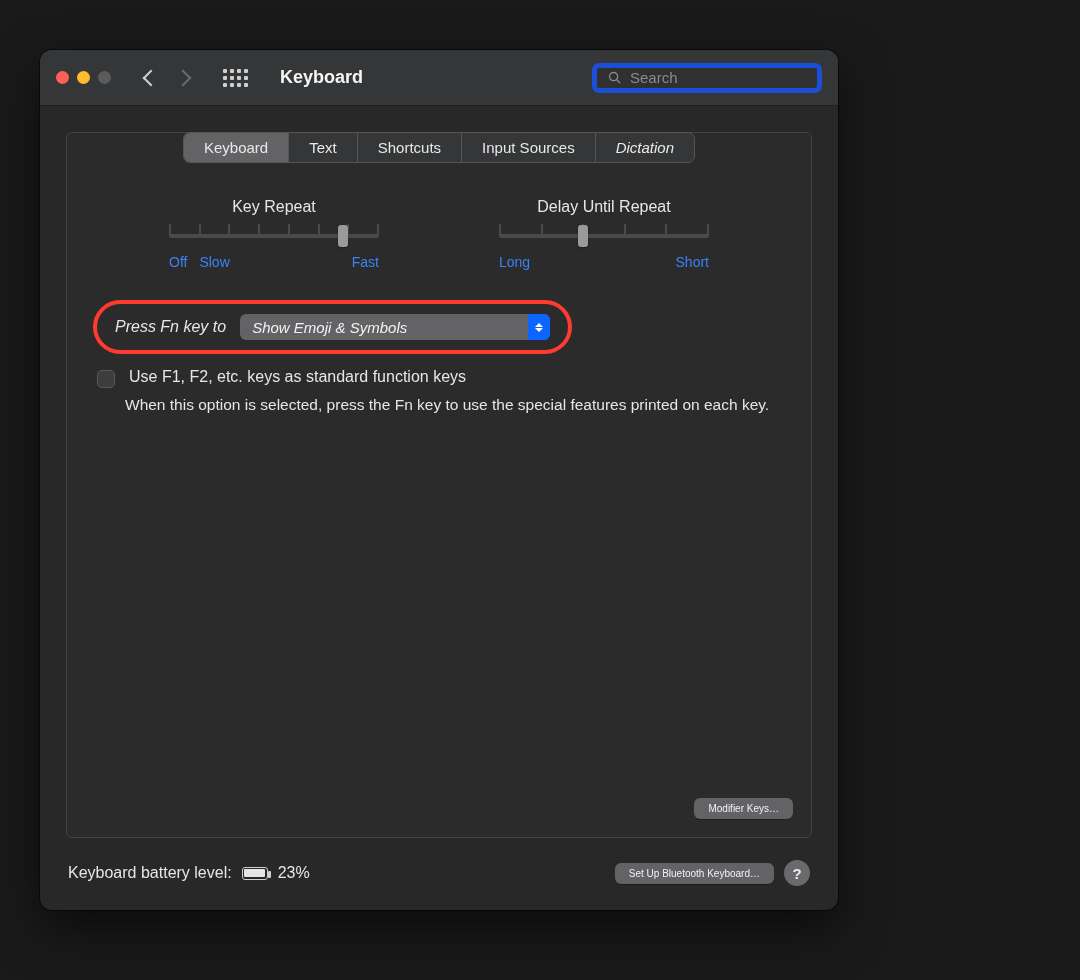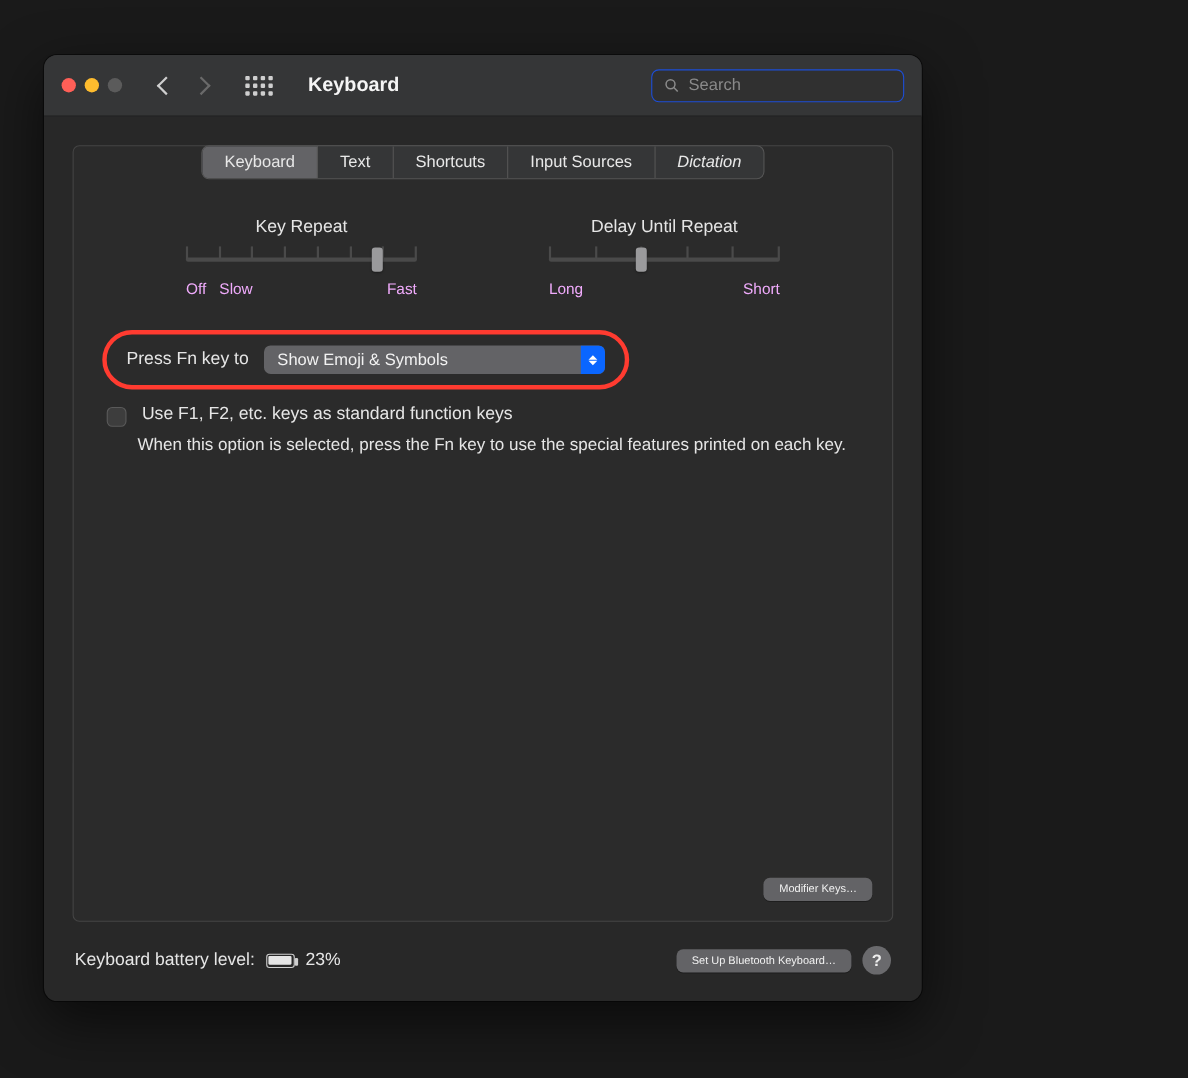--- a/index.html
+++ b/index.html
@@ -49,21 +49,21 @@
     display:grid; grid-template-columns:repeat(4,4px); grid-template-rows:repeat(3,4px);
     gap:3px; margin-left:18px;
   }
   .grid-icon i { width:4px; height:4px; background:#cfcfcf; border-radius:1px; }
   .title { font-size:18px; font-weight:600; color:#f5f5f5; margin-left:16px; }
   .spacer { flex:1; }
   .search {
     display:flex; align-items:center; gap:8px;
     width:230px; height:30px;
     background:#303030;
-    border:1px solid #1d4ed8;
+    border:5px solid #1d4ed8;
     border-radius:7px;
     padding:0 10px;
   }
   .search svg { flex:none; }
   .search input {
     flex:1; background:transparent; border:none; outline:none;
     color:#e6e6e6; font-size:15px;
   }
   .search input::placeholder { color:#8a8a8a; }
 
@@ -120,32 +120,33 @@
   }
   .ticks { position:absolute; left:0; right:0; top:0; bottom:0; display:flex; justify-content:space-between; }
   .ticks i { width:2px; height:12px; background:#4a4a4a; margin-top:-2px; }
   .knob {
     position:absolute; width:10px; height:22px; background:#9a9a9c;
     border-radius:3px; top:50%; transform:translate(-50%,-50%);
     box-shadow:0 1px 2px rgba(0,0,0,.4);
   }
   .edge-labels {
     width:210px; display:flex; justify-content:space-between;
-    font-size:14px; color:#f0abfc; margin-top:-2px;
+    font-size:14px; color:#3b82f6; margin-top:-2px;
   }
   .edge-labels .left-group { display:flex; gap:12px; }
 
   
   .highlight-row {
     margin:30px 8px 0;
     display:flex; align-items:center; gap:14px;
     border:4px solid #ff3b30;
     border-radius:28px;
     padding:10px 18px;
     width:fit-content;
+    font-style:italic;
   }
   .hl-label { font-size:16px; color:#e6e6e6; }
   .popup {
     display:flex; align-items:center;
     background:#636366;
     border-radius:6px;
     overflow:hidden;
     min-width:310px;
     height:26px;
   }

